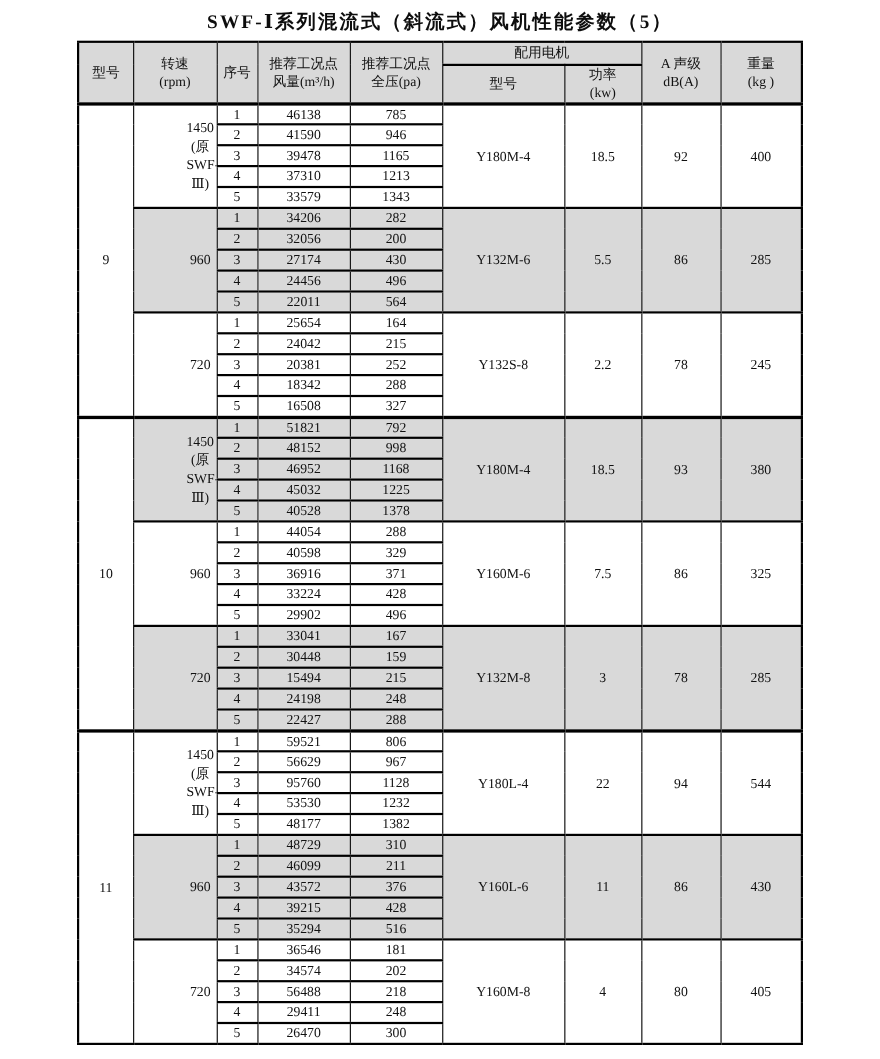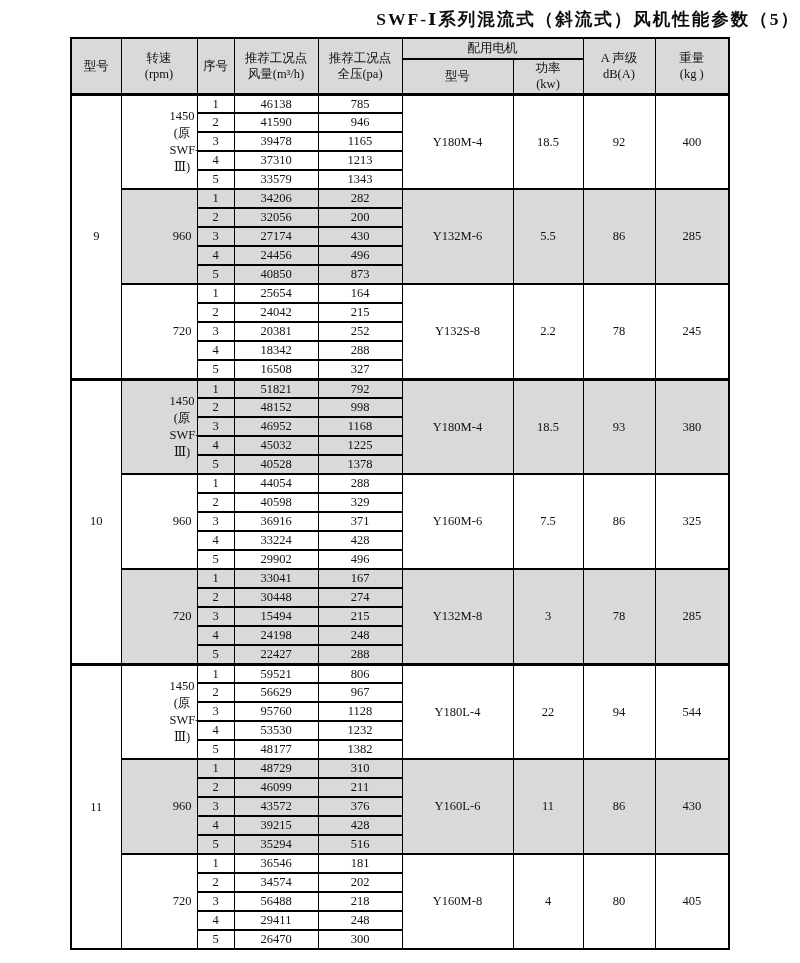--- a/index.html
+++ b/index.html
@@ -13,21 +13,21 @@
     position: relative;
     width: 800px;
     height: 963px;
     background: #ffffff;
     overflow: hidden;
   }
   .title {
     margin: 0;
     padding-top: 7px;
     width: 800px;
-    text-align: right;
+    text-align: center;
     font-size: 17.5px;
     font-weight: bold;
     letter-spacing: 2px;
     color: #0d0d0d;
   }
   .table-wrap {
     position: absolute;
     left: 70px;
     top: 37px;
   }
@@ -155,22 +155,22 @@
             <td class="shade">27174</td>
             <td class="shade">430</td>
           </tr>
           <tr>
             <td class="shade">4</td>
             <td class="shade">24456</td>
             <td class="shade">496</td>
           </tr>
           <tr>
             <td class="shade">5</td>
-            <td class="shade">40850</td>
-            <td class="shade">873</td>
+            <td class="shade">22011</td>
+            <td class="shade">564</td>
           </tr>
           <tr>
             <td rowspan="5" class="speed">720</td>
             <td>1</td>
             <td>25654</td>
             <td>164</td>
             <td rowspan="5">Y132S-8</td>
             <td rowspan="5">2.2</td>
             <td rowspan="5">78</td>
             <td rowspan="5">245</td>
@@ -264,21 +264,21 @@
             <td class="shade">33041</td>
             <td class="shade">167</td>
             <td rowspan="5" class="shade">Y132M-8</td>
             <td rowspan="5" class="shade">3</td>
             <td rowspan="5" class="shade">78</td>
             <td rowspan="5" class="shade">285</td>
           </tr>
           <tr>
             <td class="shade">2</td>
             <td class="shade">30448</td>
-            <td class="shade">274</td>
+            <td class="shade">159</td>
           </tr>
           <tr>
             <td class="shade">3</td>
             <td class="shade">15494</td>
             <td class="shade">215</td>
           </tr>
           <tr>
             <td class="shade">4</td>
             <td class="shade">24198</td>
             <td class="shade">248</td>

